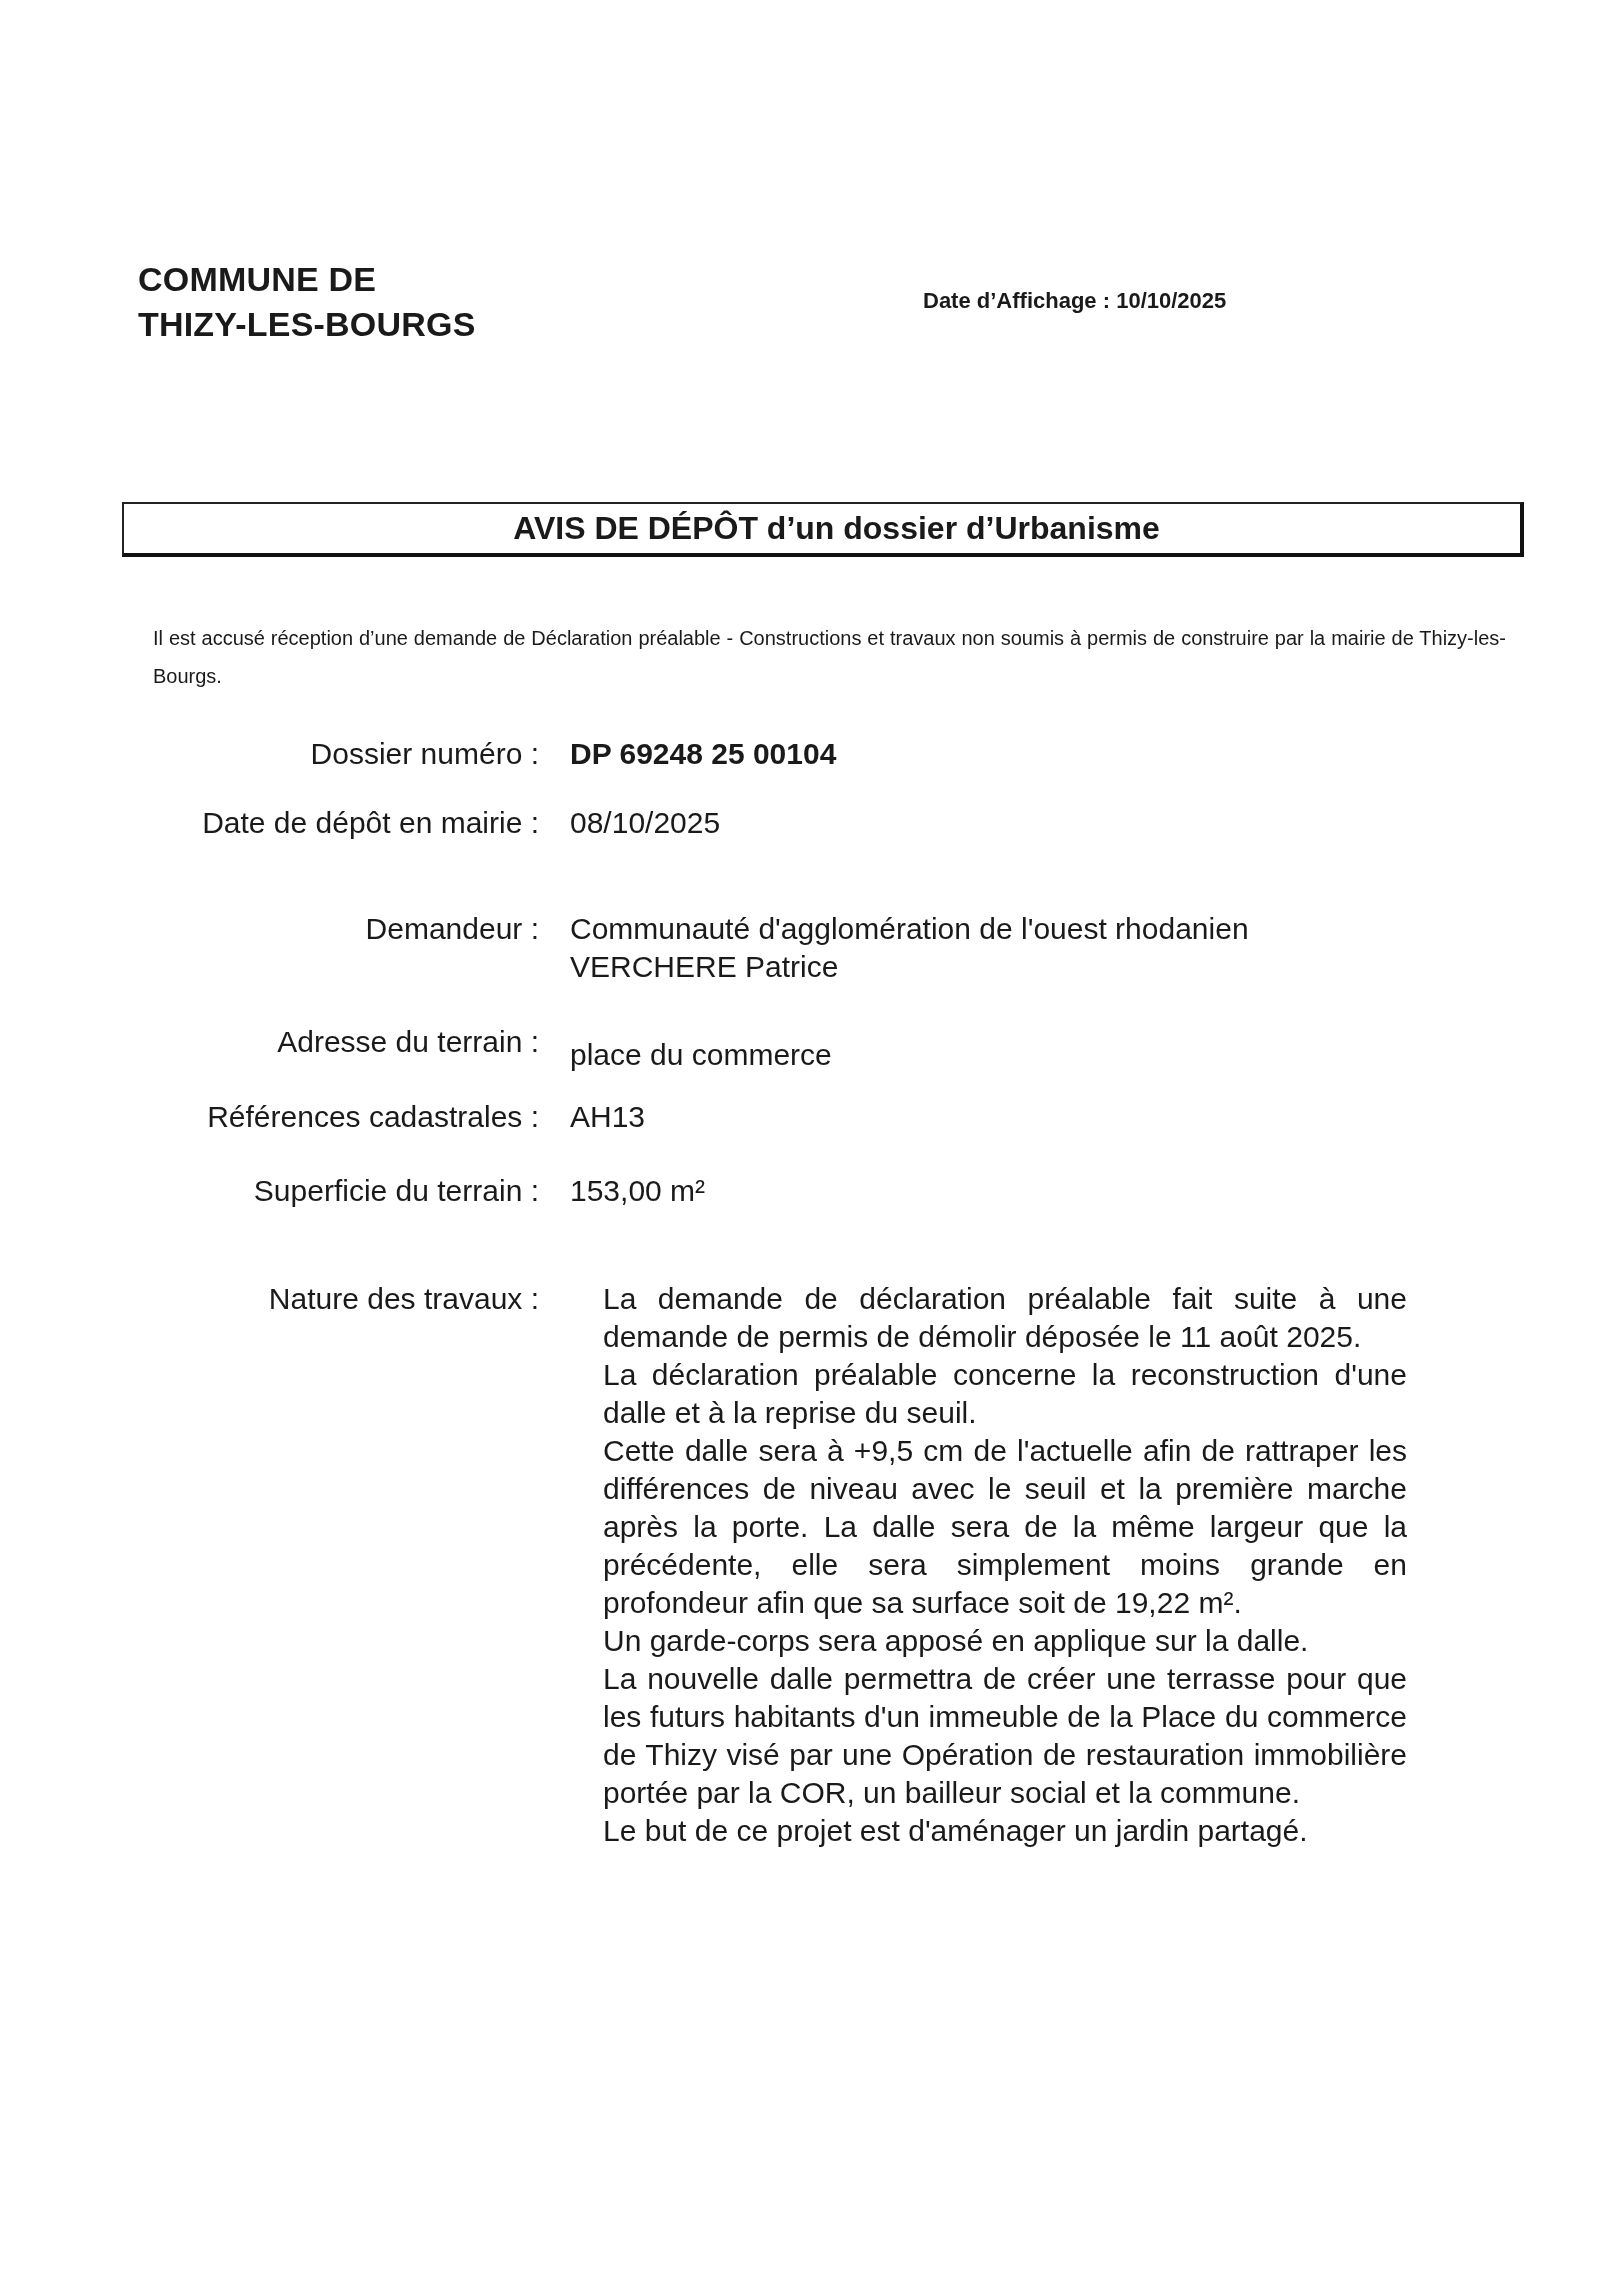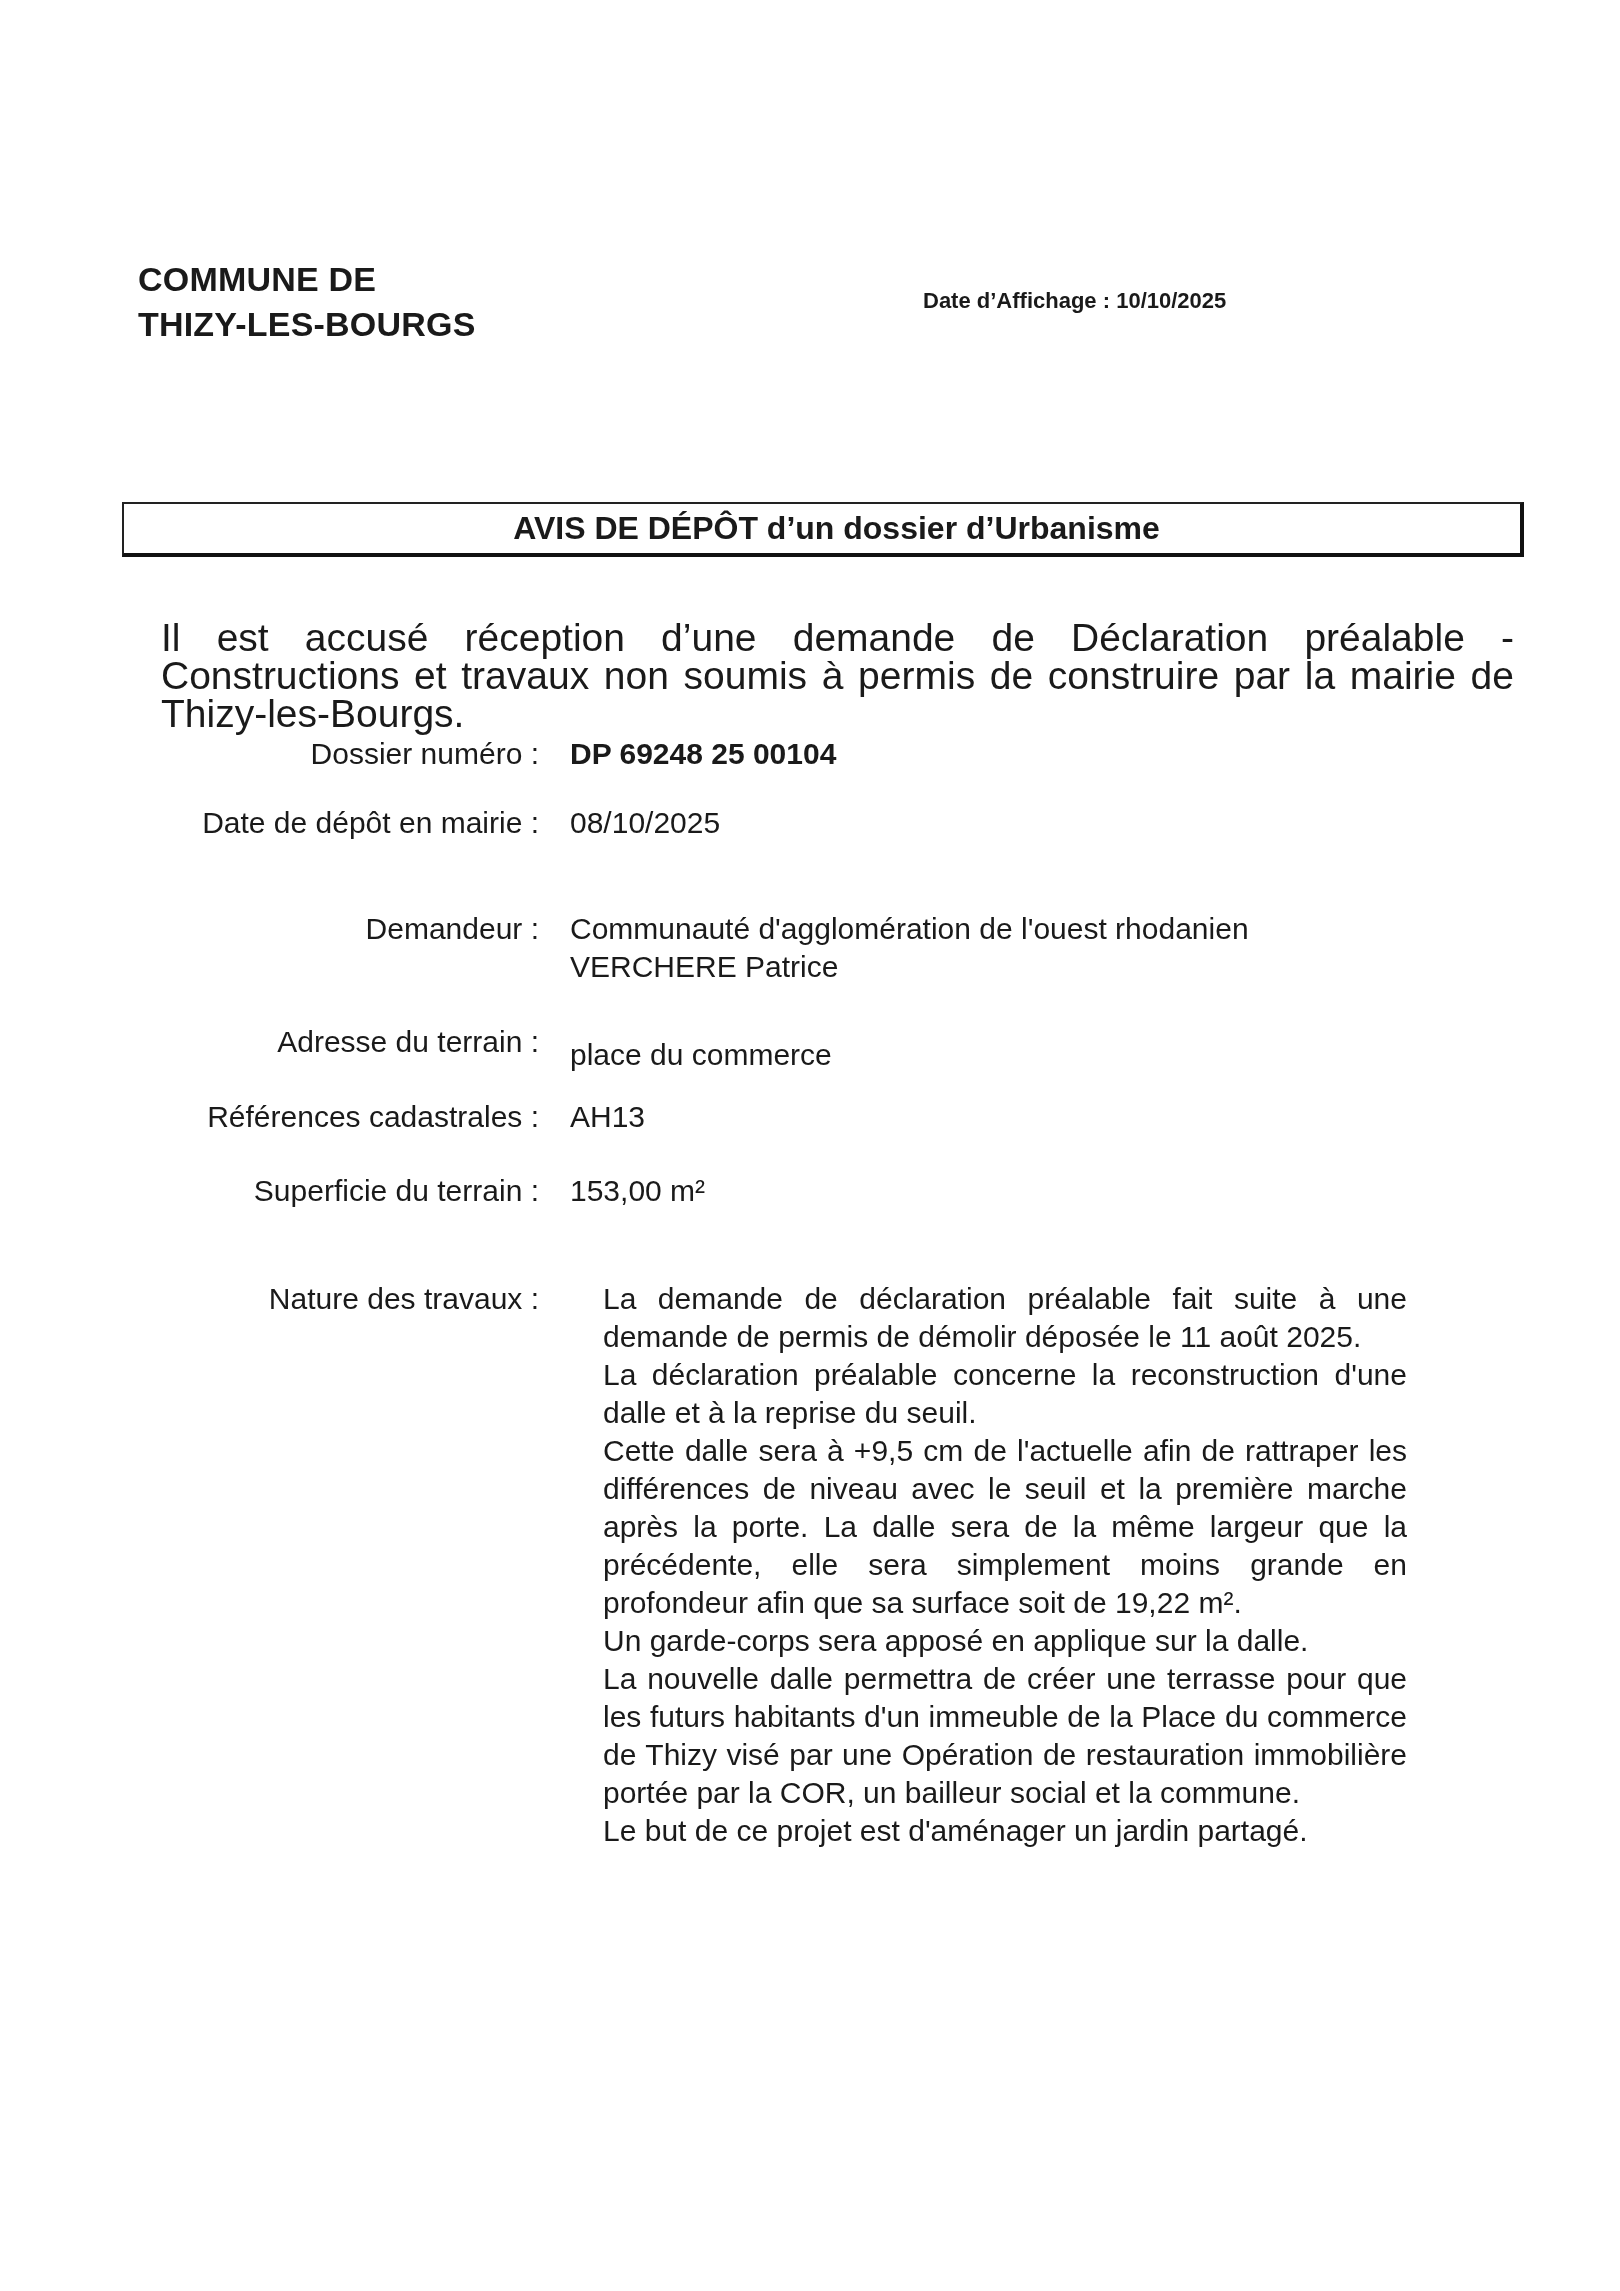--- a/index.html
+++ b/index.html
@@ -54,25 +54,24 @@
       font-size: 32px;
       line-height: 39px;
       padding-left: 29px;
     }
 
     .intro {
       position: absolute;
       left: 142px;
       top: 619px;
       width: 1353px;
-      font-size: 39px;
+      font-size: 20px;
       line-height: 38px;
       text-align: justify;
       text-align-last: left;
-      margin-left: 8px;
     }
 
     .field-label {
       position: absolute;
       right: 1092px; 
       font-size: 30px;
       line-height: 38px;
       white-space: nowrap;
       text-align: center;
     }

